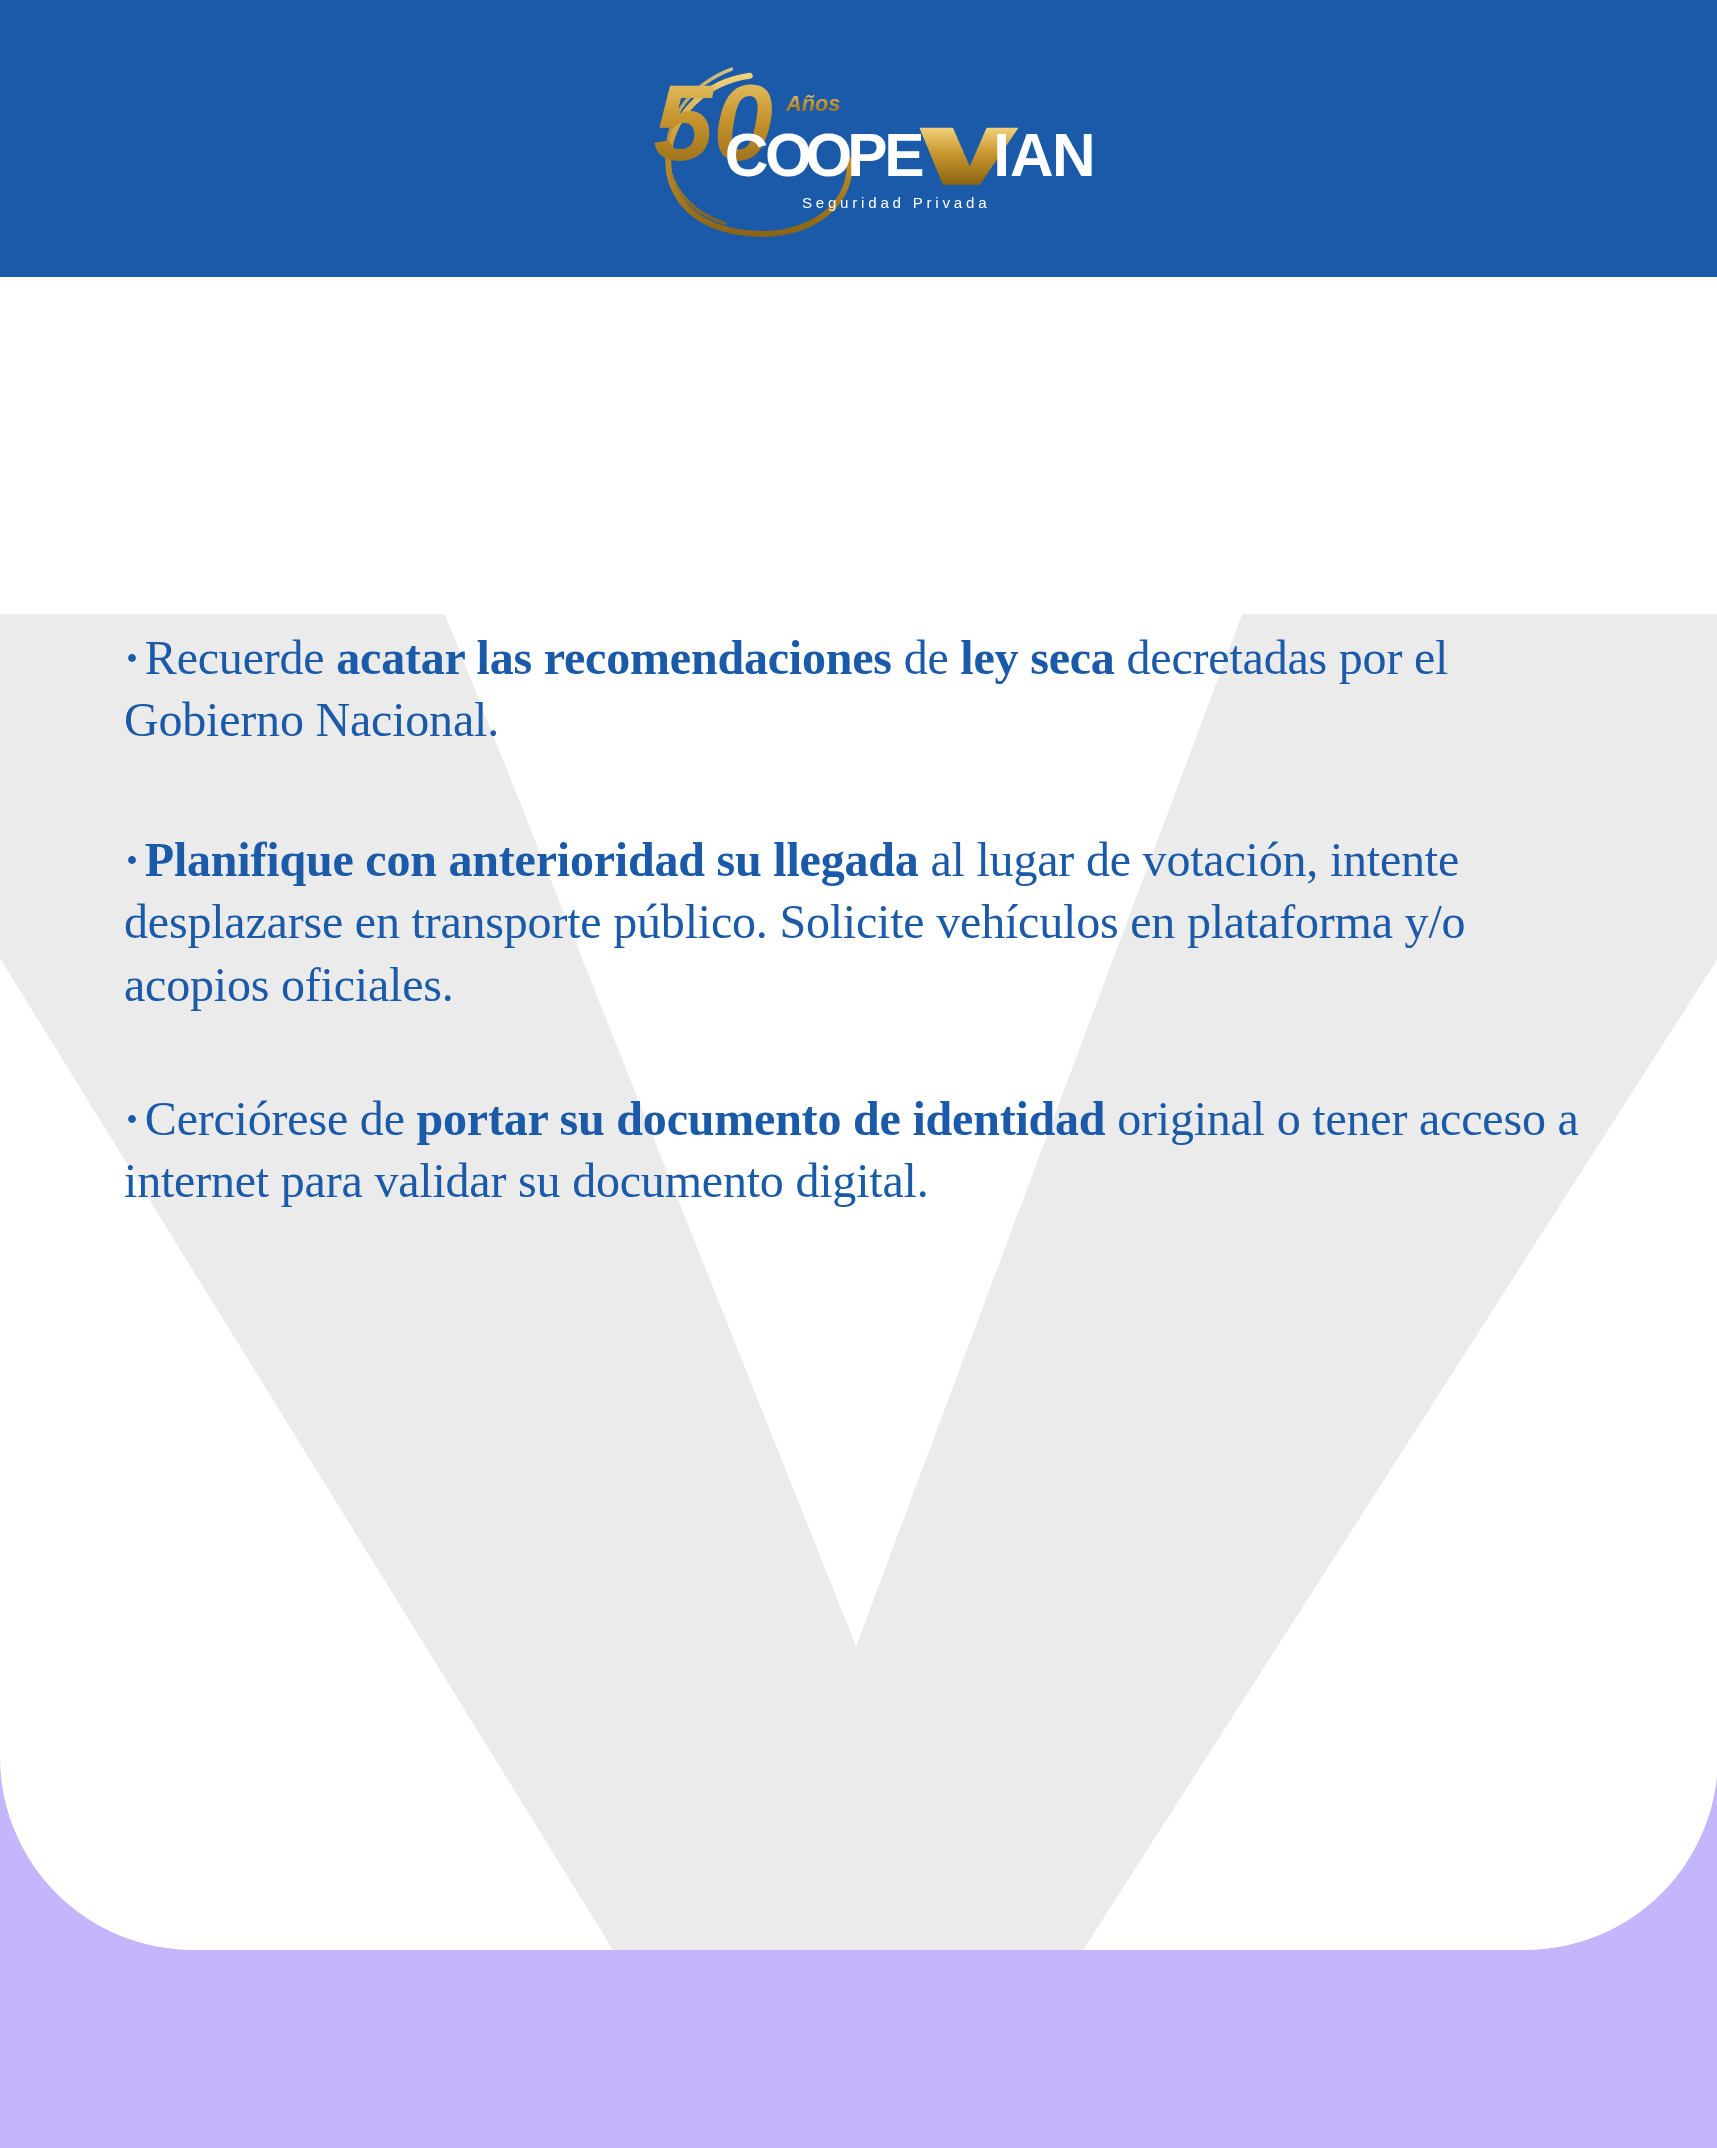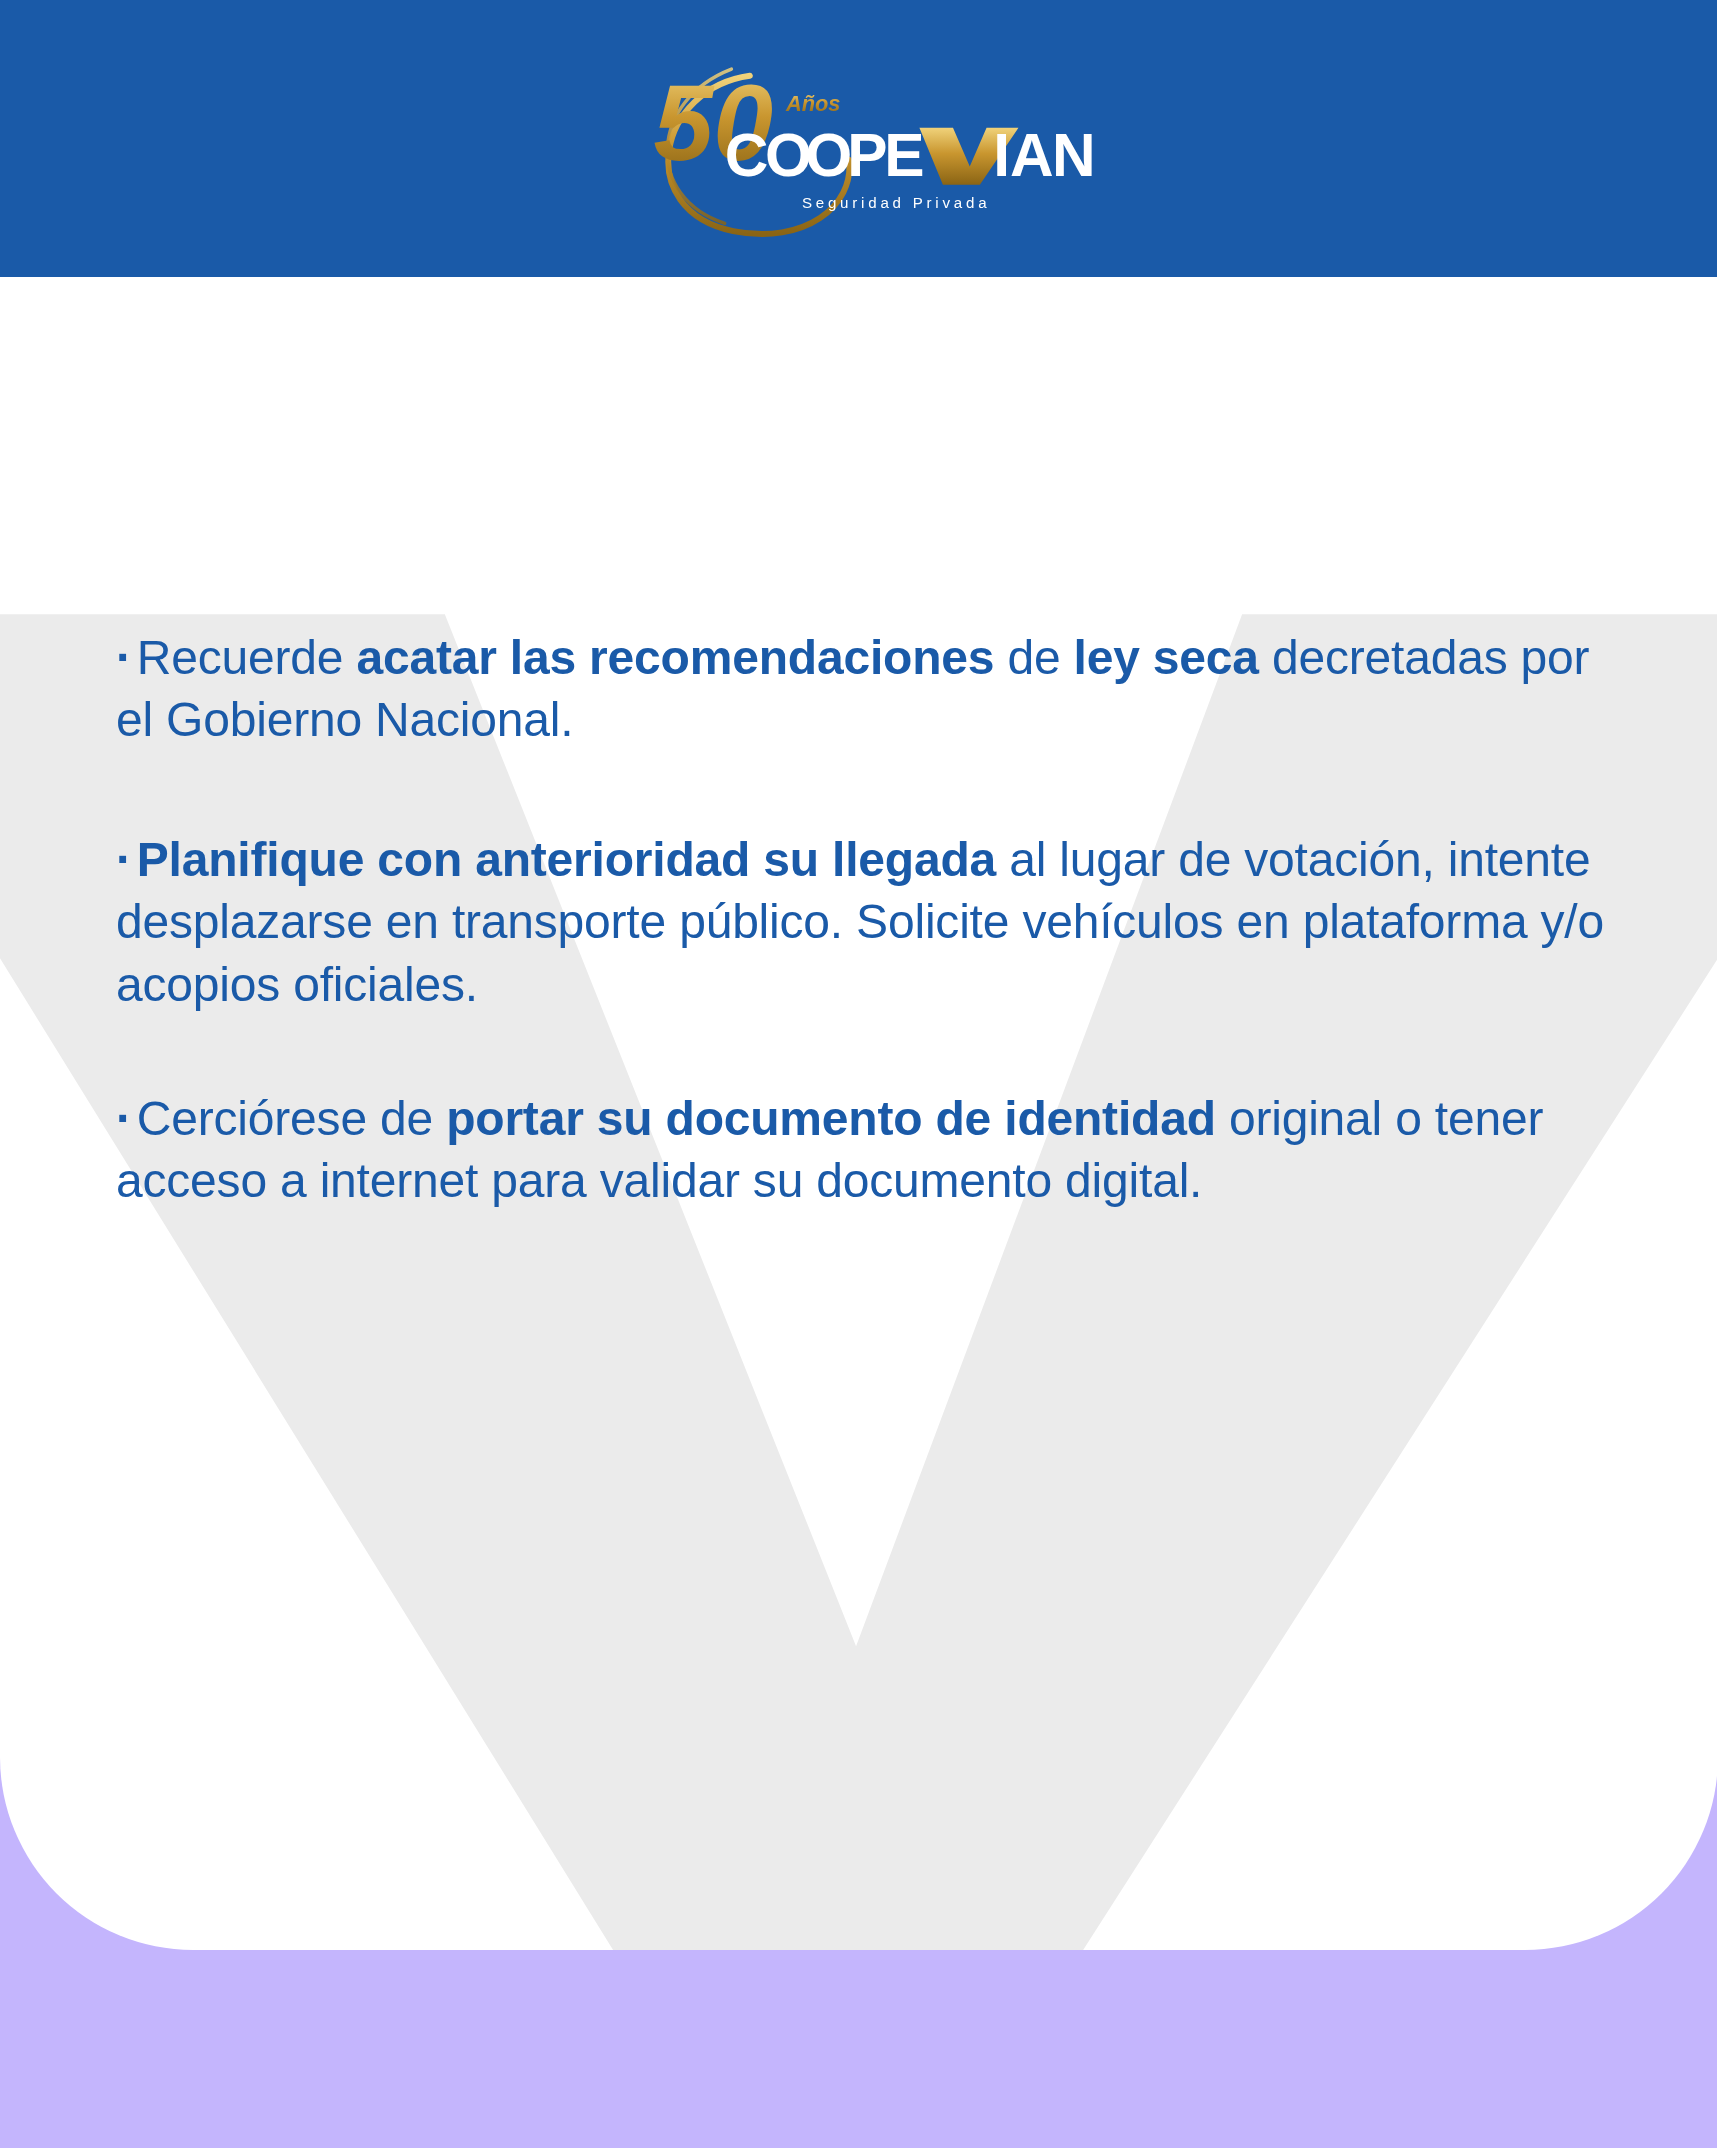--- a/index.html
+++ b/index.html
@@ -87,25 +87,26 @@
     left: 50%;
     transform: translateX(-50%);
     width: 470px;
     height: 193px;
     z-index: 8;
   }
 
   
   .content {
     position: absolute;
-    left: 116px;
+    left: 124px;
     top: 579px;
     width: 1494px;
     z-index: 6;
     color: #1a5aa8;
+    font-family: Liberation Serif, serif;
   }
   .bullet {
     display: block;
     font-size: 48px;
     line-height: 1.30;
     color: #1a5aa8;
     letter-spacing: -0.2px;
     margin-bottom: 77px;
     font-weight: 400;
   }

